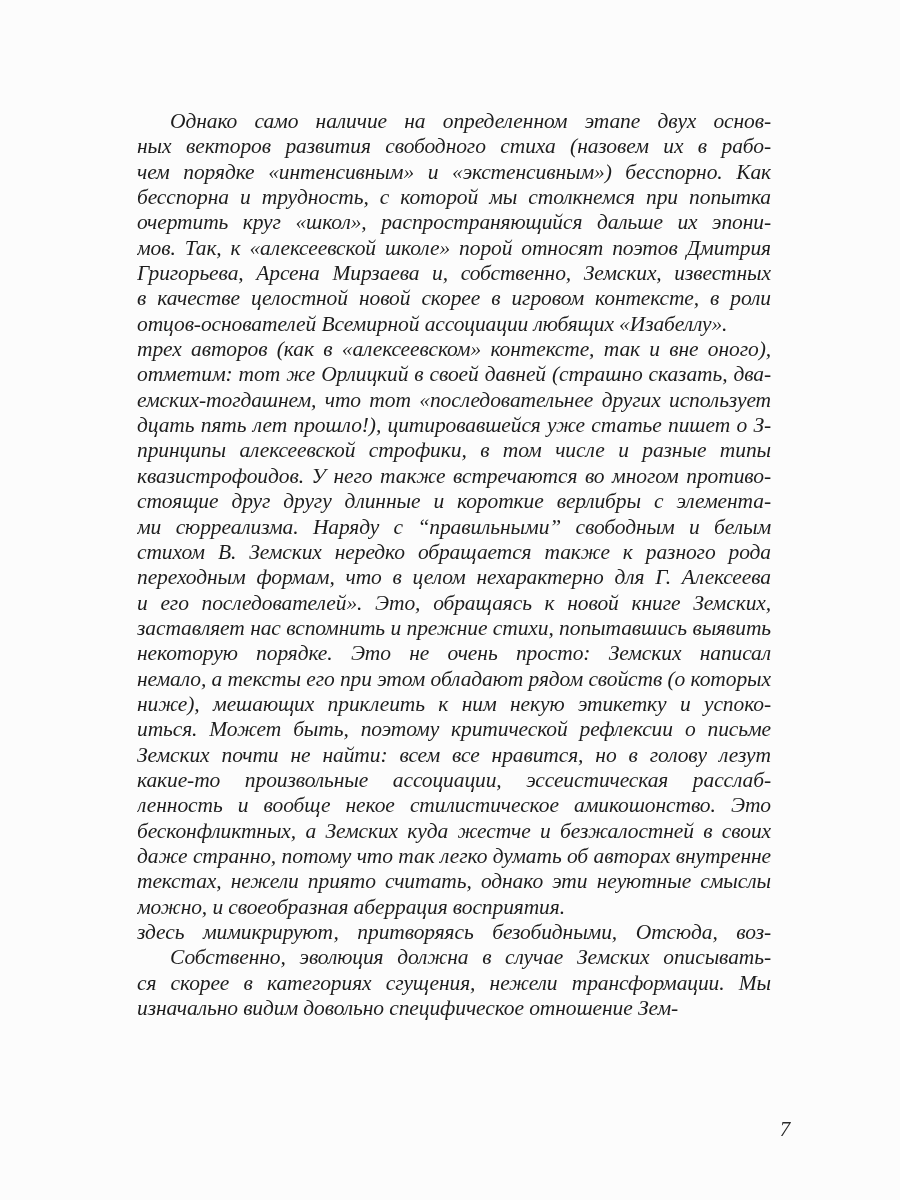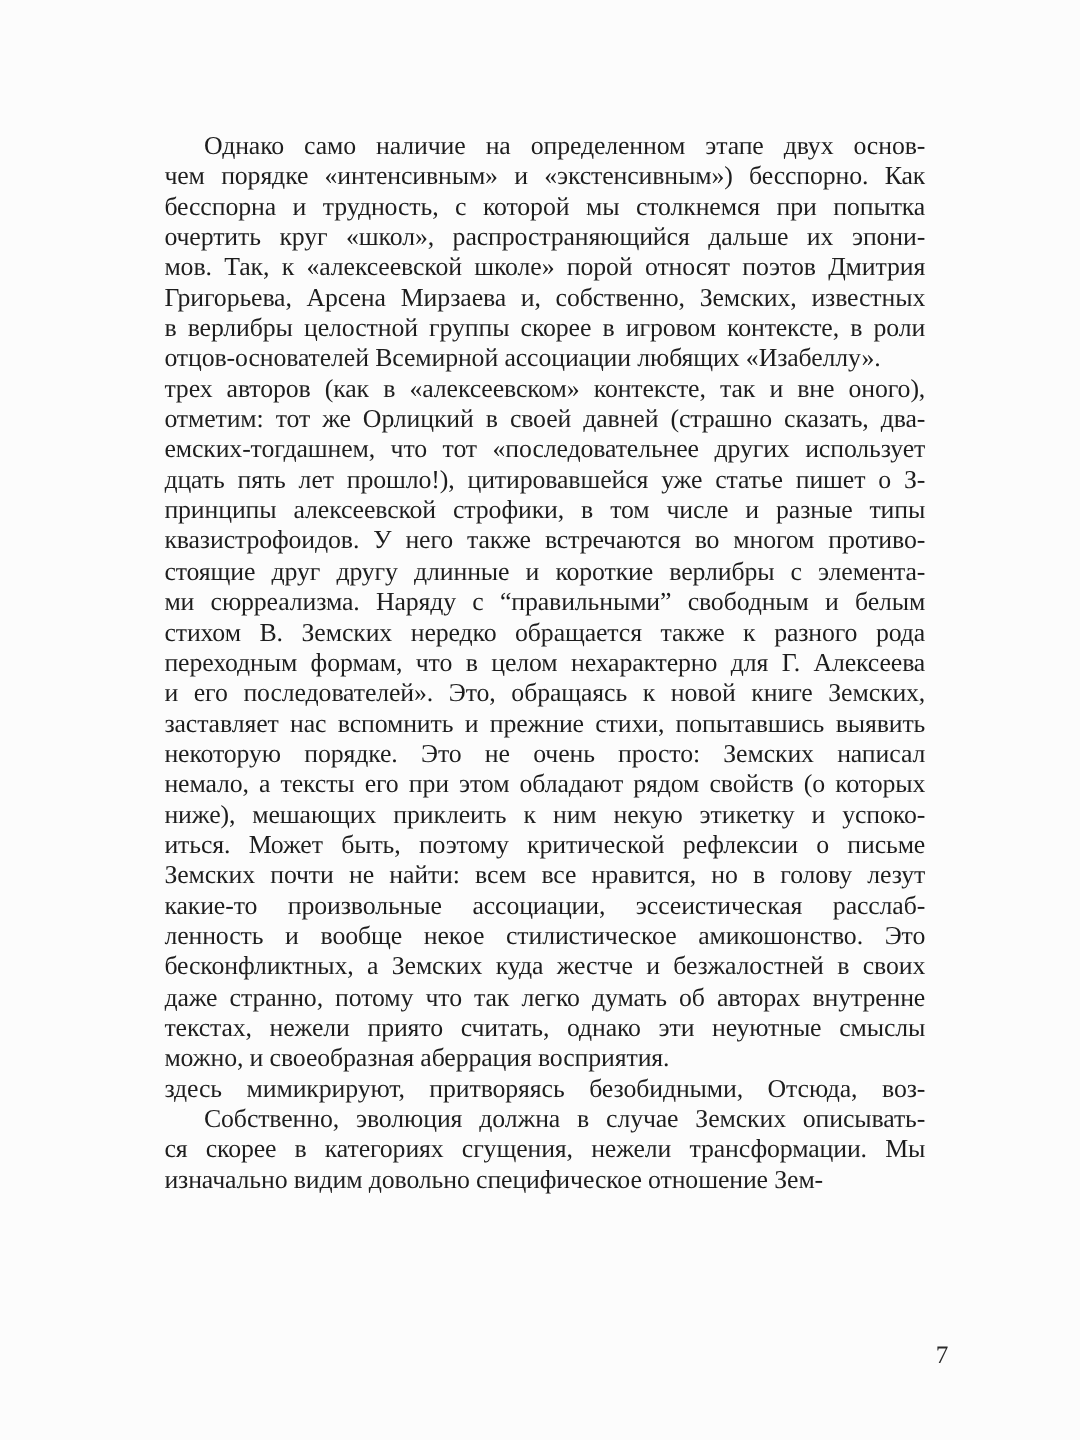--- a/index.html
+++ b/index.html
@@ -12,20 +12,21 @@
     background: #f7f7f7;
     font-family: "Liberation Serif", "DejaVu Serif", serif;
   }
   .page {
     position: relative;
     width: 900px;
     height: 1200px;
     background: #fcfcfc;
     color: #1d1d1d;
     overflow: hidden;
+    font-style: italic;
   }
   .text-block {
     position: absolute;
     left: 137px;
     top: 109px;
     width: 634px;
   }
   .para {
     margin: 0;
     padding: 0;
@@ -55,26 +56,27 @@
     color: #2a2a2a;
   }
 </style>
 </head>
 <body>
 
 <div class="page">
   <div class="text-block" id="text-block">
       <div class="para">
         <div class="line first">Однако само наличие на определенном этапе двух основ-</div>
+        <div class="line">ных векторов развития свободного стиха (назовем их в рабо-</div>
         <div class="line">чем порядке «интенсивным» и «экстенсивным») бесспорно. Как</div>
         <div class="line">бесспорна и трудность, с которой мы столкнемся при попытка</div>
         <div class="line">очертить круг «школ», распространяющийся дальше их эпони-</div>
         <div class="line">мов. Так, к «алексеевской школе» порой относят поэтов Дмитрия</div>
         <div class="line">Григорьева, Арсена Мирзаева и, собственно, Земских, известных</div>
-        <div class="line">в верлибры целостной группы скорее в игровом контексте, в роли</div>
+        <div class="line">в качестве целостной новой скорее в игровом контексте, в роли</div>
         <div class="line last">отцов-основателей Всемирной ассоциации любящих «Изабеллу».</div>
       </div>
       <div class="para">
         <div class="line">трех авторов (как в «алексеевском» контексте, так и вне оного),</div>
         <div class="line">отметим: тот же Орлицкий в своей давней (страшно сказать, два-</div>
         <div class="line">емских-тогдашнем, что тот «последовательнее других использует</div>
         <div class="line">дцать пять лет прошло!), цитировавшейся уже статье пишет о З-</div>
         <div class="line">принципы алексеевской строфики, в том числе и разные типы</div>
         <div class="line">квазистрофоидов. У него также встречаются во многом противо-</div>
         <div class="line">стоящие друг другу длинные и короткие верлибры с элемента-</div>

